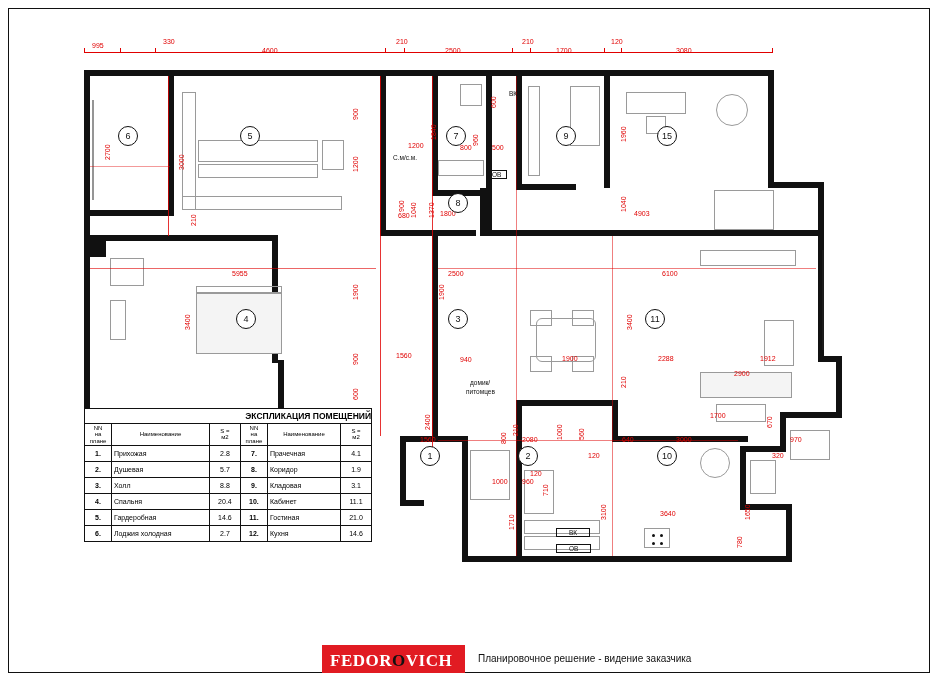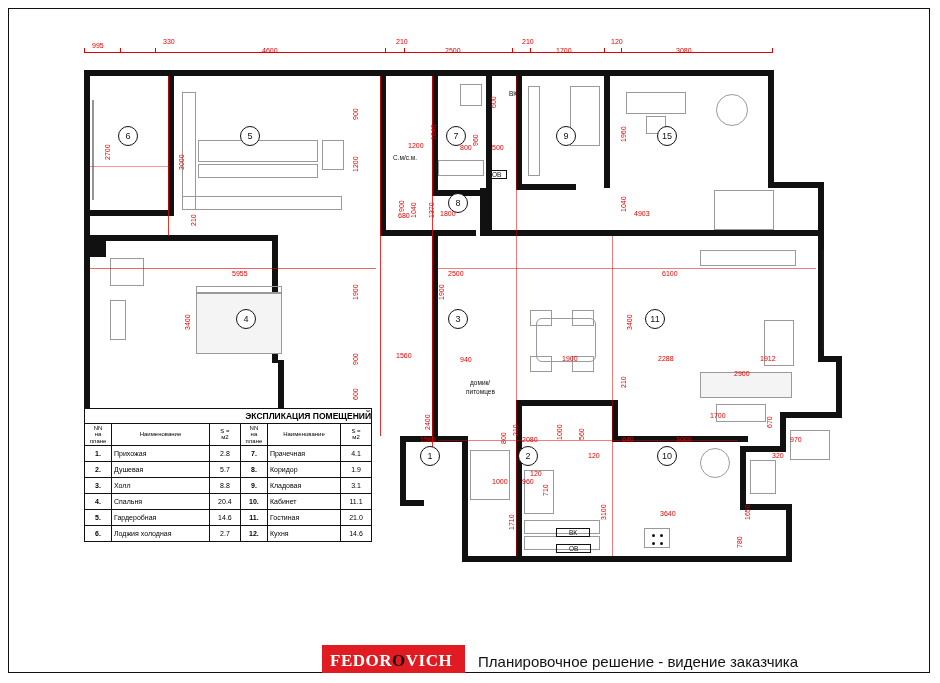--- a/index.html
+++ b/index.html
@@ -27,21 +27,21 @@
   table td,table th{border:1px solid #111;padding:1px 2px;height:13px;vertical-align:middle;}
   .cn{width:22px;text-align:center;font-weight:bold;}
   .cs{width:26px;text-align:center;}
   .hdr td{text-align:center;font-size:6px;line-height:1.05;font-weight:normal;}
   #total{position:relative;margin-top:2px;font-size:7.5px;text-align:center;}
   #total b{margin-left:24px;}
   
   #footbar{position:absolute;left:322px;top:645px;width:143px;height:28px;background:#e11b22;}
   #logo{position:absolute;left:330px;top:651px;width:128px;color:#fff;font-size:17px;font-weight:bold;letter-spacing:.5px;font-family:"Liberation Serif",serif;}
   #logo .o{color:#111;}
-  #foottxt{position:absolute;left:478px;top:653px;font-size:15px;color:#111;font-family:"Liberation Sans",sans-serif;}
+  #foottxt{position:absolute;left:478px;top:653px;font-size:10px;color:#111;font-family:"Liberation Sans",sans-serif;}
   .dot{position:absolute;width:3px;height:3px;border-radius:50%;background:#111;}
 </style>
 </head>
 <body>
 
 <div id="sheet">
   <div id="border"></div>
 
   <div class="dimline h" style="left:84px;top:52px;width:688px;"></div>
   <div class="tick" style="left:84px;top:48px;"></div>

